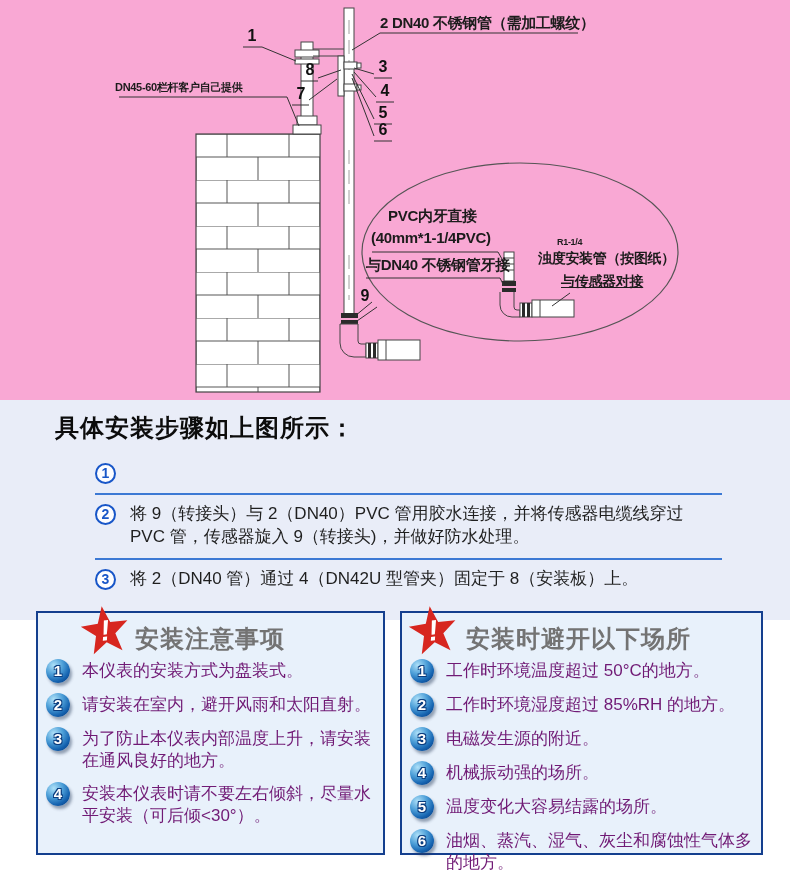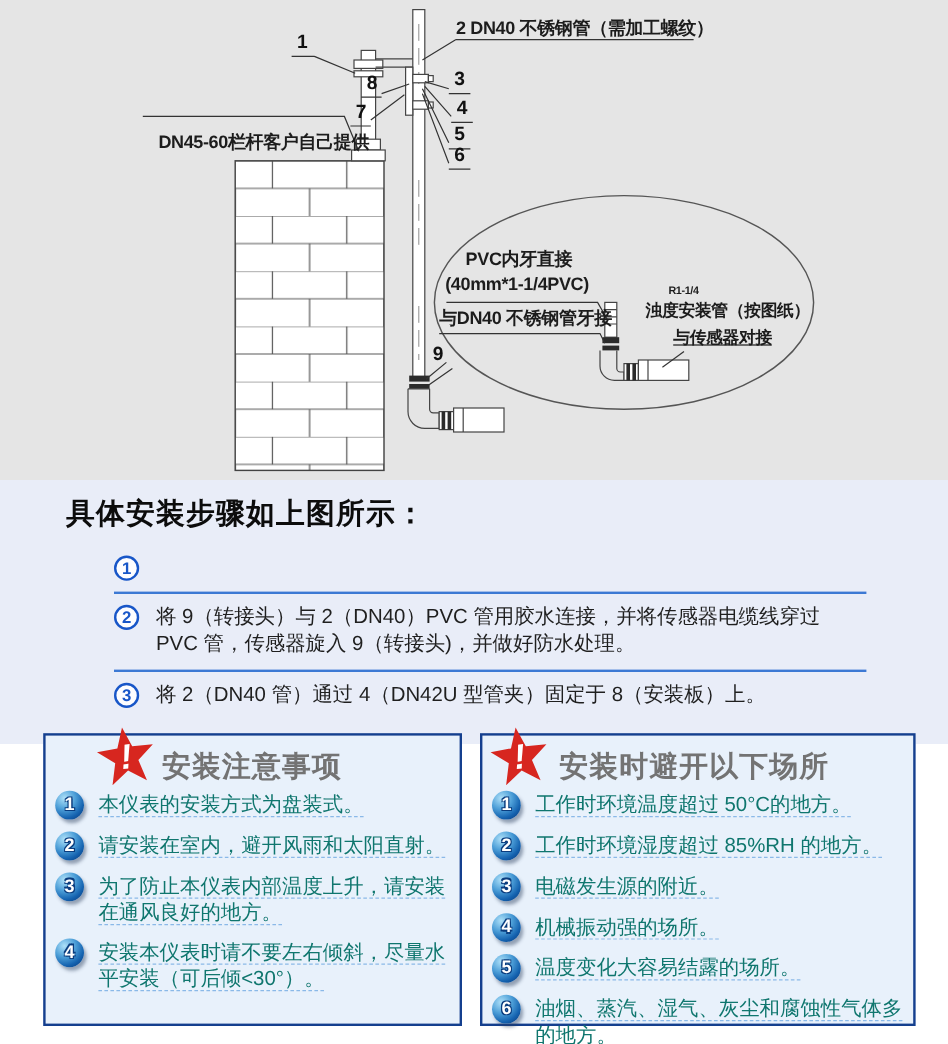--- a/index.html
+++ b/index.html
@@ -1,24 +1,24 @@
 <!DOCTYPE html>
 <html><head>
 <meta charset="utf-8">
 <style>
   html,body{margin:0;padding:0;}
   body{font-family:"Liberation Sans","DejaVu Sans",sans-serif;background:#ffffff;}
   .page{position:relative;width:790px;height:870px;background:#ffffff;overflow:hidden;}
 
   
-  .diagram{position:absolute;left:0;top:0;width:790px;height:400px;background:#e5e5e5;}
+  .diagram{position:absolute;left:0;top:0;width:790px;height:400px;background:#f9a8d4;}
   .diagram svg{position:absolute;left:0;top:0;}
   .dlabel{position:absolute;color:#1c1c1c;font-weight:bold;white-space:nowrap;letter-spacing:-0.3px;}
   .lbl-pipe{left:380px;top:14px;font-size:15px;}
-  .lbl-rail{left:132px;top:80px;font-size:15px;margin-top:29px;}
+  .lbl-rail{left:115px;top:80px;font-size:11px;}
   .callout{position:absolute;width:18px;text-align:center;font-size:16px;font-weight:bold;color:#111;}
   .c1{left:243px;top:27px;} .c8{left:301px;top:61px;} .c3{left:374px;top:58px;}
   .c4{left:376px;top:82px;} .c7{left:292px;top:85px;} .c5{left:374px;top:104px;}
   .c6{left:374px;top:121px;} .c9{left:356px;top:287px;}
   .d1{left:388px;top:207px;font-size:15px;}
   .d2{left:371px;top:229px;font-size:15px;}
   .d3{left:366px;top:256px;font-size:15px;}
   .dthread{left:509px;top:237px;font-size:9px;padding-left:48px;}
   .dr1{left:538px;top:250px;font-size:14px;}
   .dr2{left:561px;top:273px;font-size:14px;text-decoration:underline;}
@@ -44,22 +44,22 @@
   .box-title{position:absolute;top:10px;font-size:24px;font-weight:bold;color:#737373;letter-spacing:1px;white-space:nowrap;}
   .box-notes .box-title{left:97px;}
   .box-avoid .box-title{left:64px;}
   .bitems{padding:2px 8px 0 8px;}
   .bitem{display:flex;align-items:flex-start;gap:12px;margin-bottom:10px;}
   .sphere{flex:0 0 24px;width:24px;height:24px;border-radius:50%;text-align:center;line-height:24px;
           font-size:15px;font-weight:bold;color:#ffffff;
           background:radial-gradient(circle at 32% 26%, #aee0f8 0%, #4d9fd8 38%, #1563b0 68%, #072f6e 100%);
           text-shadow:-1px -1px 0 #0a3c7e,1px -1px 0 #0a3c7e,-1px 1px 0 #0a3c7e,1px 1px 0 #0a3c7e;
           box-shadow:2px 3px 3px rgba(40,60,90,.45);}
-  .btext{font-size:17px;line-height:1.3;color:#0f766e;padding-top:1px;
-         text-decoration:underline;text-decoration-style:dashed;text-decoration-color:#8ab9e8;
+  .btext{font-size:17px;line-height:1.3;color:#701a75;padding-top:1px;
+         text-decoration-style:dashed;text-decoration-color:#8ab9e8;
          text-decoration-thickness:1px;text-underline-offset:4px;}
 </style>
 </head>
 <body>
 
 <div class="page">
 
   <div class="diagram">
     <svg width="790" height="400" viewBox="0 0 790 400">
       <defs>

